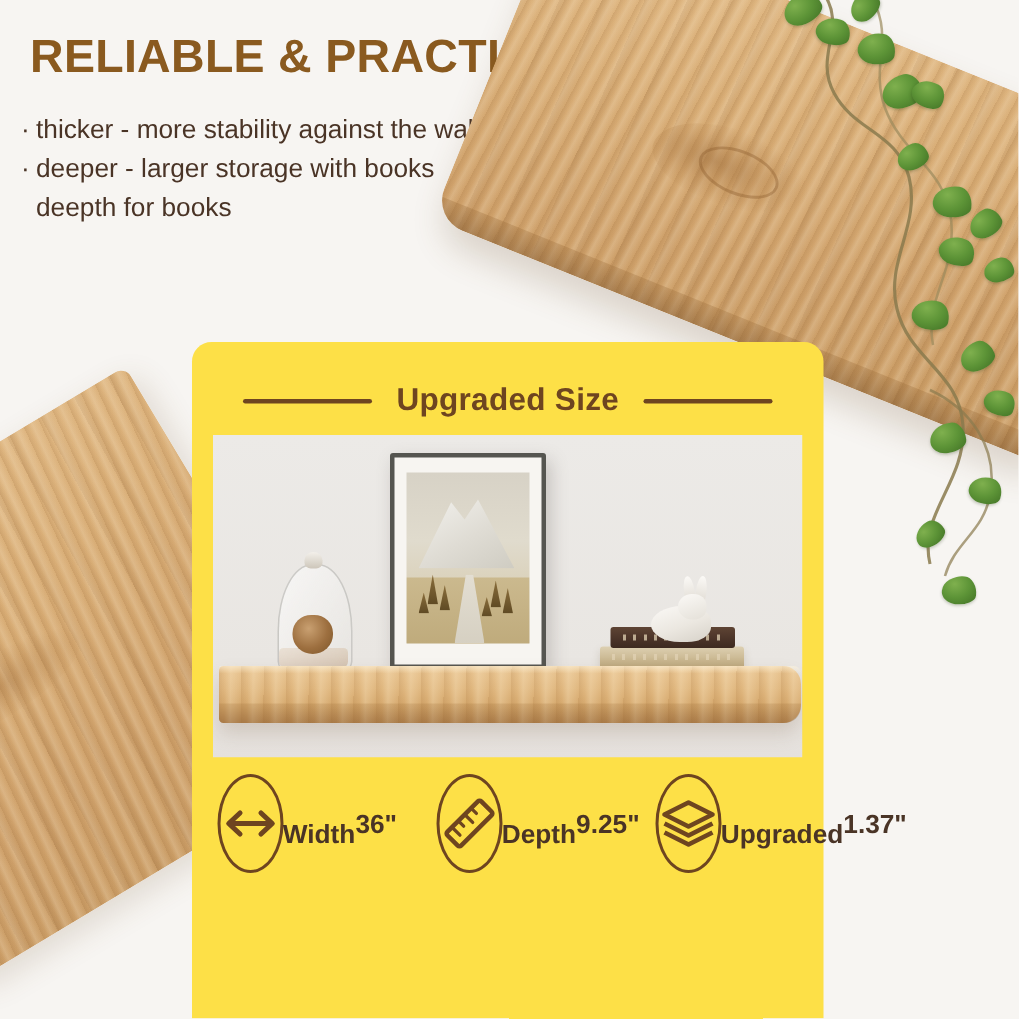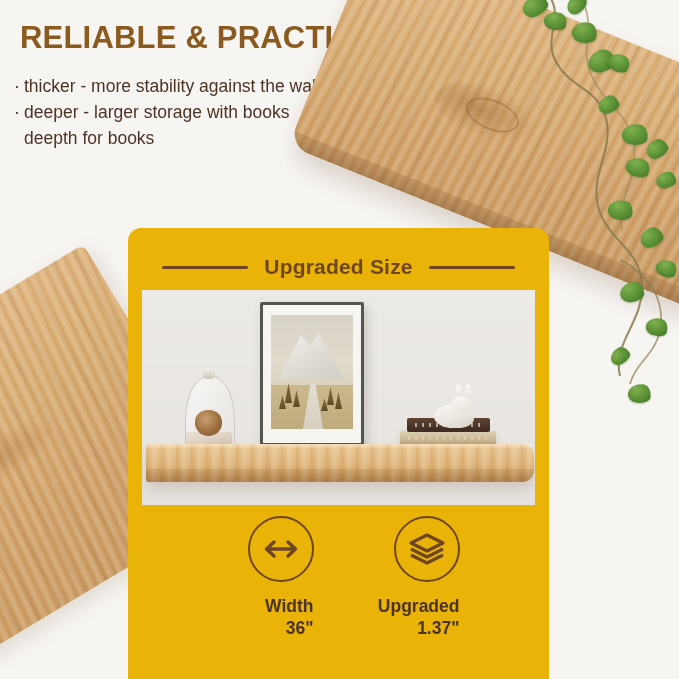--- a/index.html
+++ b/index.html
@@ -82,21 +82,21 @@
   .leaf{
     position:absolute;
     background:radial-gradient(ellipse at 35% 30%,#7fb04e 0%,#5d9437 48%,#3f6f24 100%);
     border-radius:62% 38% 58% 42%/58% 62% 38% 42%;
     box-shadow:0 1px 2px rgba(40,60,20,.25);
   }
 
   
   .card{
     position:absolute;left:128px;top:228px;width:421px;height:451px;
-    background:#eab308;border-radius:13px 13px 0 0;
+    background:#fde047;border-radius:13px 13px 0 0;
   }
 
   
   .sec-head{
     position:absolute;left:0;top:26px;width:421px;height:26px;
     display:flex;align-items:center;justify-content:center;gap:16px;
   }
   .sec-rule{width:86px;height:3px;background:#6e4520;border-radius:2px;}
   .sec-title{
     font-size:21px;font-weight:bold;color:#6e4520;letter-spacing:.2px;white-space:nowrap;
@@ -215,21 +215,21 @@
   .ear{
     position:absolute;width:7px;height:20px;border-radius:50% 50% 40% 40%;
     background:linear-gradient(180deg,#fbf9f6,#ddd8cf);
   }
 
   
   .specs{
     position:absolute;left:0;top:288px;width:421px;
     display:flex;justify-content:center;gap:50px;
   }
-  .spec{width:96px;display:flex;flex-direction:column;align-items:flex-end;}
+  .spec{width:96px;display:flex;flex-direction:row;align-items:center;}
   .spec-circle{
     width:66px;height:66px;border-radius:50%;
     border:2.5px solid #6e4520;
     display:flex;align-items:center;justify-content:center;
     box-sizing:border-box;
   }
   .spec-label{
     margin-top:14px;font-size:17.5px;font-weight:bold;color:#4a3426;
     line-height:1.18;white-space:nowrap;
   }
@@ -358,20 +358,37 @@
               <line x1="7" y1="12" x2="33" y2="12"></line>
               <polyline points="13,5 5.5,12 13,19"></polyline>
               <polyline points="27,5 34.5,12 27,19"></polyline>
             </g>
           </svg>
         </div>
         <div class="spec-label">Width</div>
         <div class="spec-value">36"</div>
       </div>
 
+      <div class="spec">
+        <div class="spec-circle">
+          <svg width="40" height="40" viewBox="0 0 40 40">
+            <g transform="rotate(-45 20 20)">
+              <rect x="4" y="13.5" width="32" height="13" rx="1.6" fill="none" stroke="#6e4520" stroke-width="3"></rect>
+              <g stroke="#6e4520" stroke-width="2.2" stroke-linecap="round">
+                <line x1="10" y1="13.5" x2="10" y2="21"></line>
+                <line x1="16" y1="13.5" x2="16" y2="18.5"></line>
+                <line x1="22" y1="13.5" x2="22" y2="21"></line>
+                <line x1="28" y1="13.5" x2="28" y2="18.5"></line>
+              </g>
+            </g>
+          </svg>
+        </div>
+        <div class="spec-label">Depth</div>
+        <div class="spec-value">9.25"</div>
+      </div>
 
       <div class="spec">
         <div class="spec-circle">
           <svg width="40" height="34" viewBox="0 0 40 34">
             <g fill="none" stroke="#6e4520" stroke-width="3.1" stroke-linejoin="round">
               <polygon points="20,3 36,11 20,19 4,11"></polygon>
               <polyline points="4,17 20,25 36,17"></polyline>
               <polyline points="4,23 20,31 36,23"></polyline>
             </g>
           </svg>

